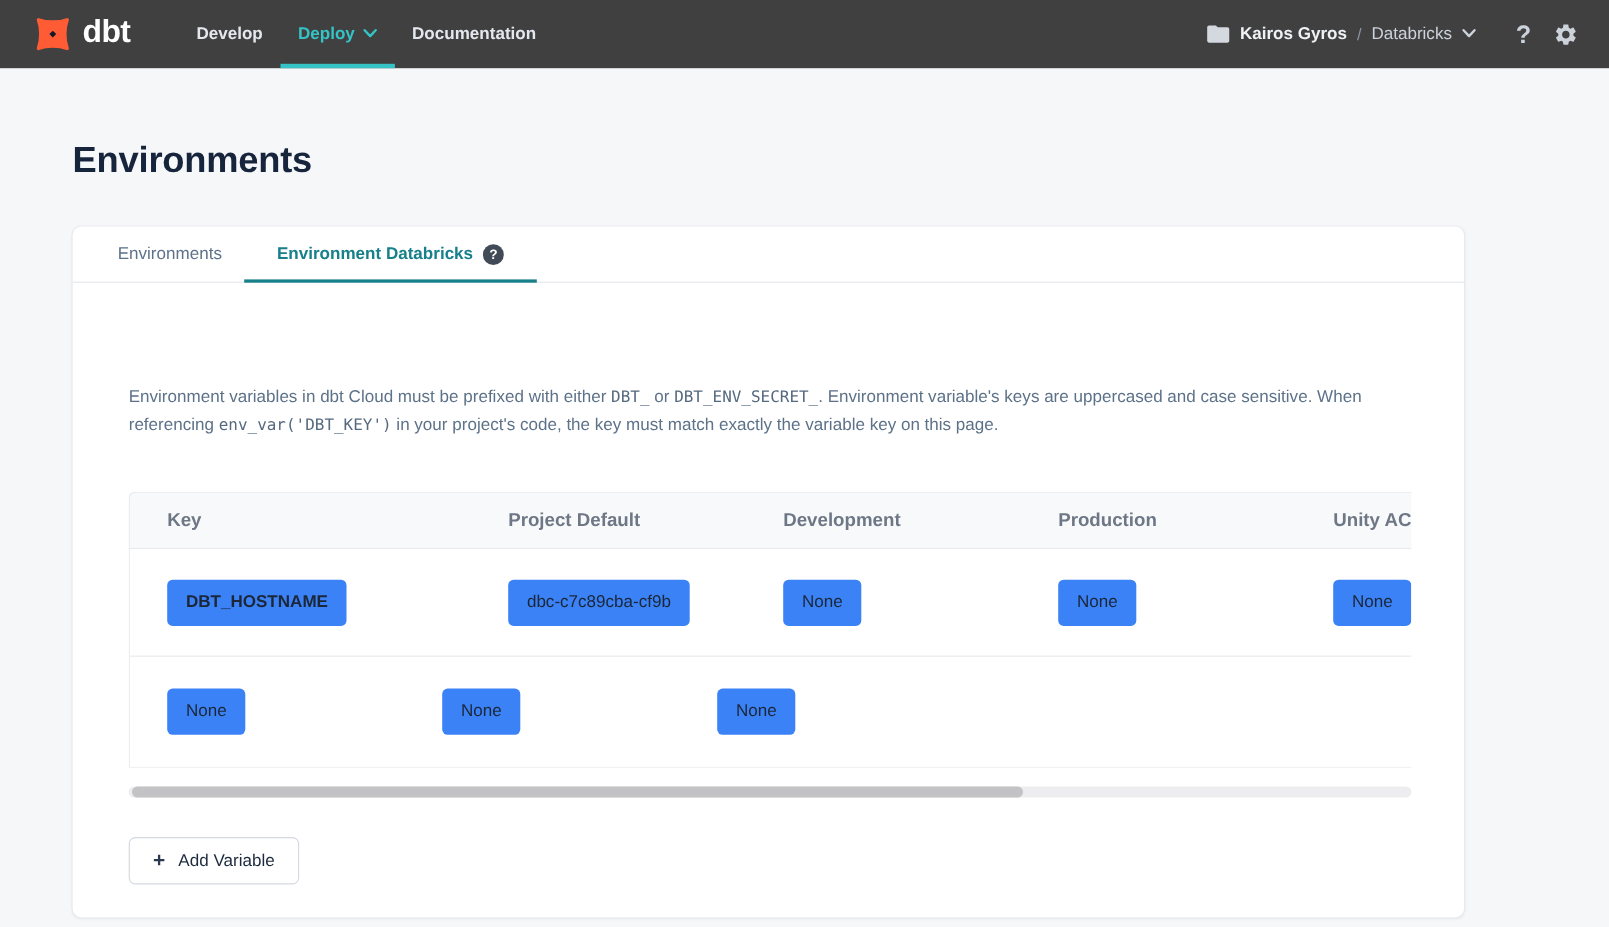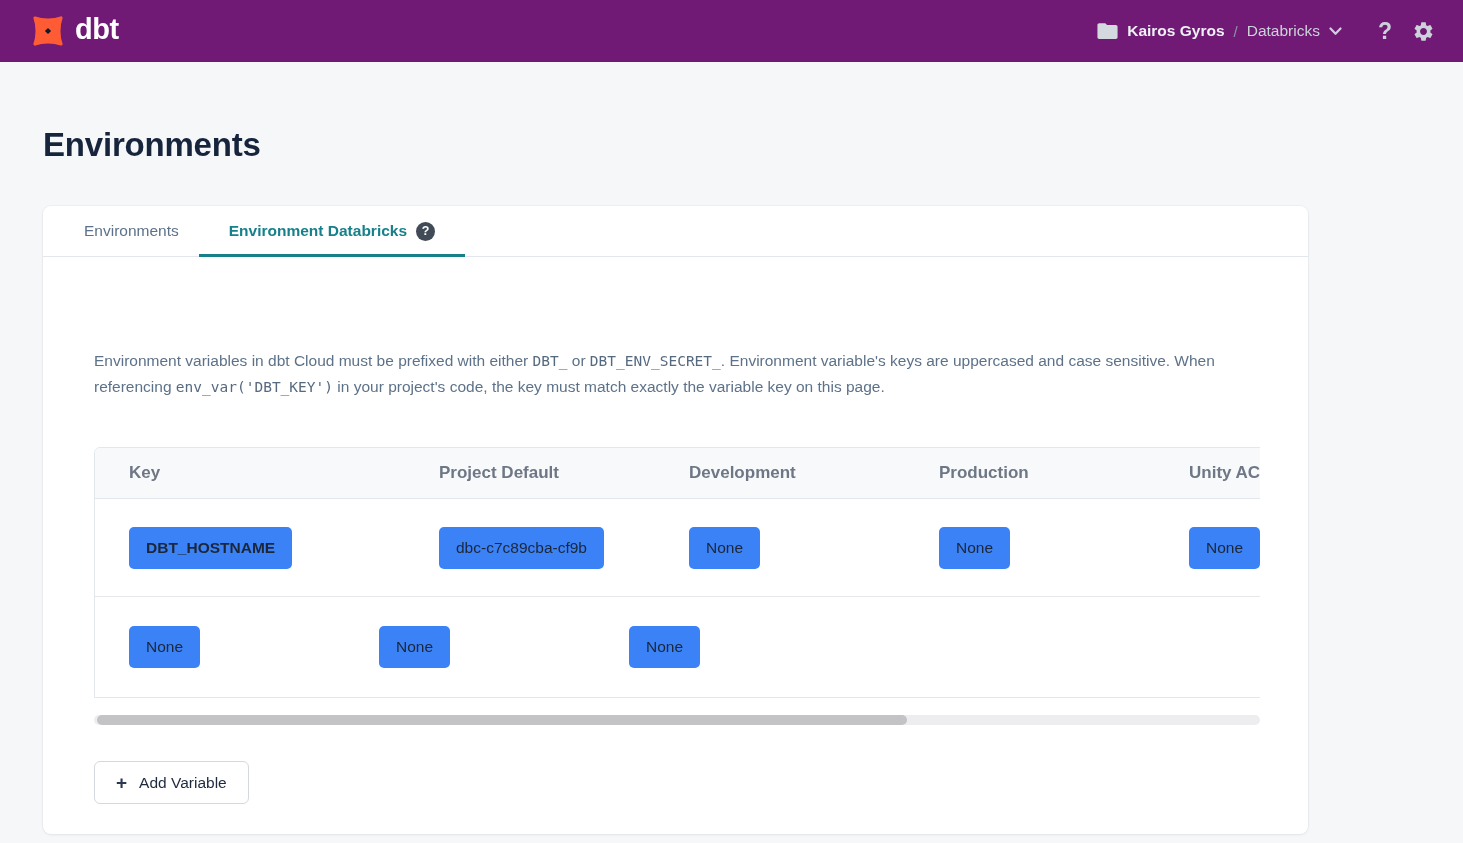--- a/index.html
+++ b/index.html
@@ -7,21 +7,21 @@
   body {
     font-family: "Liberation Sans", sans-serif;
     background: #f6f7f9;
     color: #16243c;
     overflow: hidden;
   }
 
   
   .navbar {
     height: 62px;
-    background: #701a75;
+    background: #404040;
     display: flex;
     align-items: stretch;
     padding: 0 28px;
   }
   .logo-wrap {
     display: flex; align-items: center; gap: 7px;
     margin-right: 44px;
   }
   .logo-mark { width: 40px; height: 40px; display: block; }
   .logo-text {
@@ -52,21 +52,21 @@
   .proj-account { color: #eef1f5; font-size: 15.5px; font-weight: 700; }
   .proj-sep { color: #8d95a3; font-size: 15px; }
   .proj-name { color: #ccd2da; font-size: 15.5px; }
   .help-glyph {
     color: #ccd2da; font-size: 23px; font-weight: 700;
     margin-left: 26px; cursor: pointer; line-height: 1;
   }
   .gear-btn { margin-left: 10px; cursor: pointer; display: flex; align-items: center; }
 
   
-  .page { padding: 0 43px; }
+  .page { padding: 0 66px; }
   .page-title {
     margin-top: 64px;
     font-size: 33px; font-weight: 700; color: #16243c;
     letter-spacing: -0.2px;
   }
 
   .card {
     margin-top: 42px;
     background: #ffffff;
     border-radius: 8px;
@@ -201,20 +201,36 @@
   <div class="logo-wrap">
     <svg class="logo-mark" viewBox="0 0 100 100">
       <g transform="rotate(45 50 50)">
         <path d="M50 4 C58 22 78 42 96 50 C78 58 58 78 50 96 C42 78 22 58 4 50 C22 42 42 22 50 4 Z" fill="#ff5c35" stroke="#ff5c35" stroke-width="8" stroke-linejoin="round"></path>
         <rect x="44.5" y="44.5" width="11" height="11" fill="#121826"></rect>
       </g>
     </svg>
     <span class="logo-text">dbt</span>
   </div>
 
+  <nav class="nav-items">
+    <div class="nav-item">
+      <span>Develop</span>
+    </div>
+    <div class="nav-item active">
+      <span>Deploy</span>
+      <span class="chev">
+        <svg width="13" height="9" viewBox="0 0 13 9">
+            <path d="M1.5 1.5 L6.5 6.8 L11.5 1.5" fill="none" stroke="#35c3c5" stroke-width="2.2" stroke-linecap="round" stroke-linejoin="round"></path>
+          </svg>
+      </span>
+    </div>
+    <div class="nav-item">
+      <span>Documentation</span>
+    </div>
+  </nav>
 
   <div class="navbar-right">
     <div class="proj-switcher">
       <span class="folder-icon">
         <svg width="21" height="18" viewBox="0 0 24 20">
             <path d="M9.5 1 H2.5 C1.4 1 .5 1.9 .5 3 v14 c0 1.1 .9 2 2 2 h19 c1.1 0 2-.9 2-2 V5 c0-1.1-.9-2-2-2 h-10 l-2-2 z" fill="#d4d8df"></path>
           </svg>
       </span>
       <span class="proj-account">Kairos Gyros</span>
       <span class="proj-sep">/</span>

